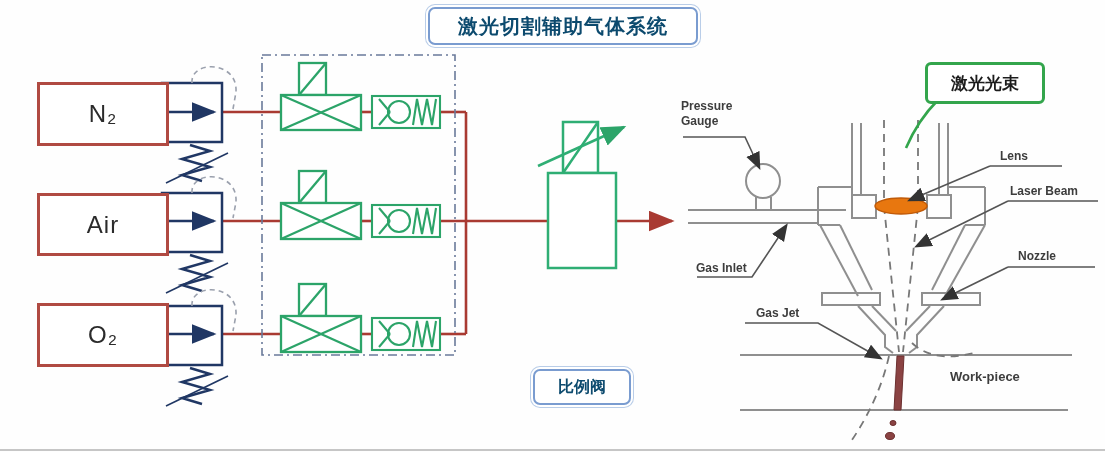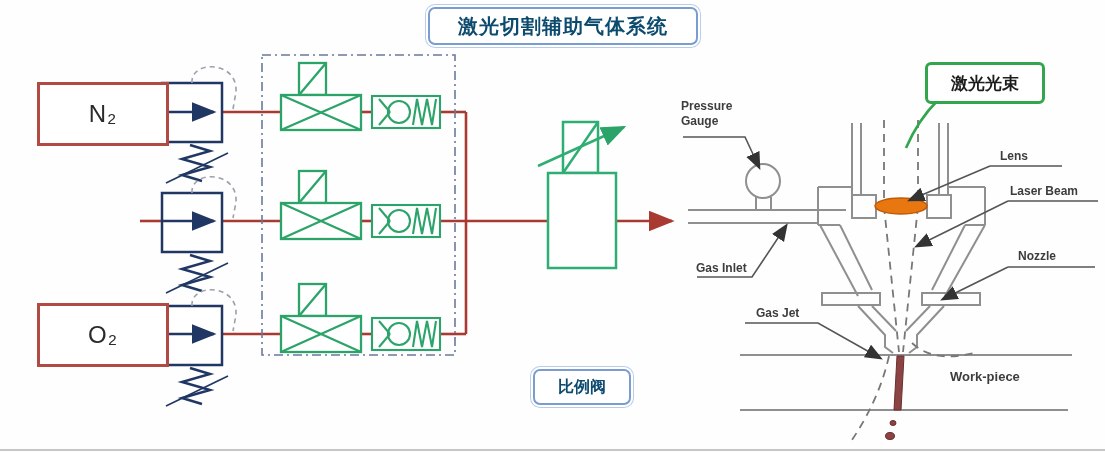--- a/index.html
+++ b/index.html
@@ -238,20 +238,23 @@
     </g>
   </svg>
 
   <div class="callout-blue" style="left:428px;top:7px;width:266px;height:34px;font-size:20px;letter-spacing:1px;">
     <span>激光切割辅助气体系统</span>
   </div>
 
   <div class="gas-box" style="top:82px;">
     <span>N₂</span>
   </div>
+  <div class="gas-box" style="top:193px;height:57px;">
+    <span>Air</span>
+  </div>
   <div class="gas-box" style="top:303px;">
     <span>O₂</span>
   </div>
 
   <div class="callout-blue" style="left:533px;top:369px;width:94px;height:32px;font-size:16px;">
     <span>比例阀</span>
   </div>
   <div class="callout-green" style="left:925px;top:62px;width:114px;height:36px;">
     <span>激光光束</span>
   </div>

